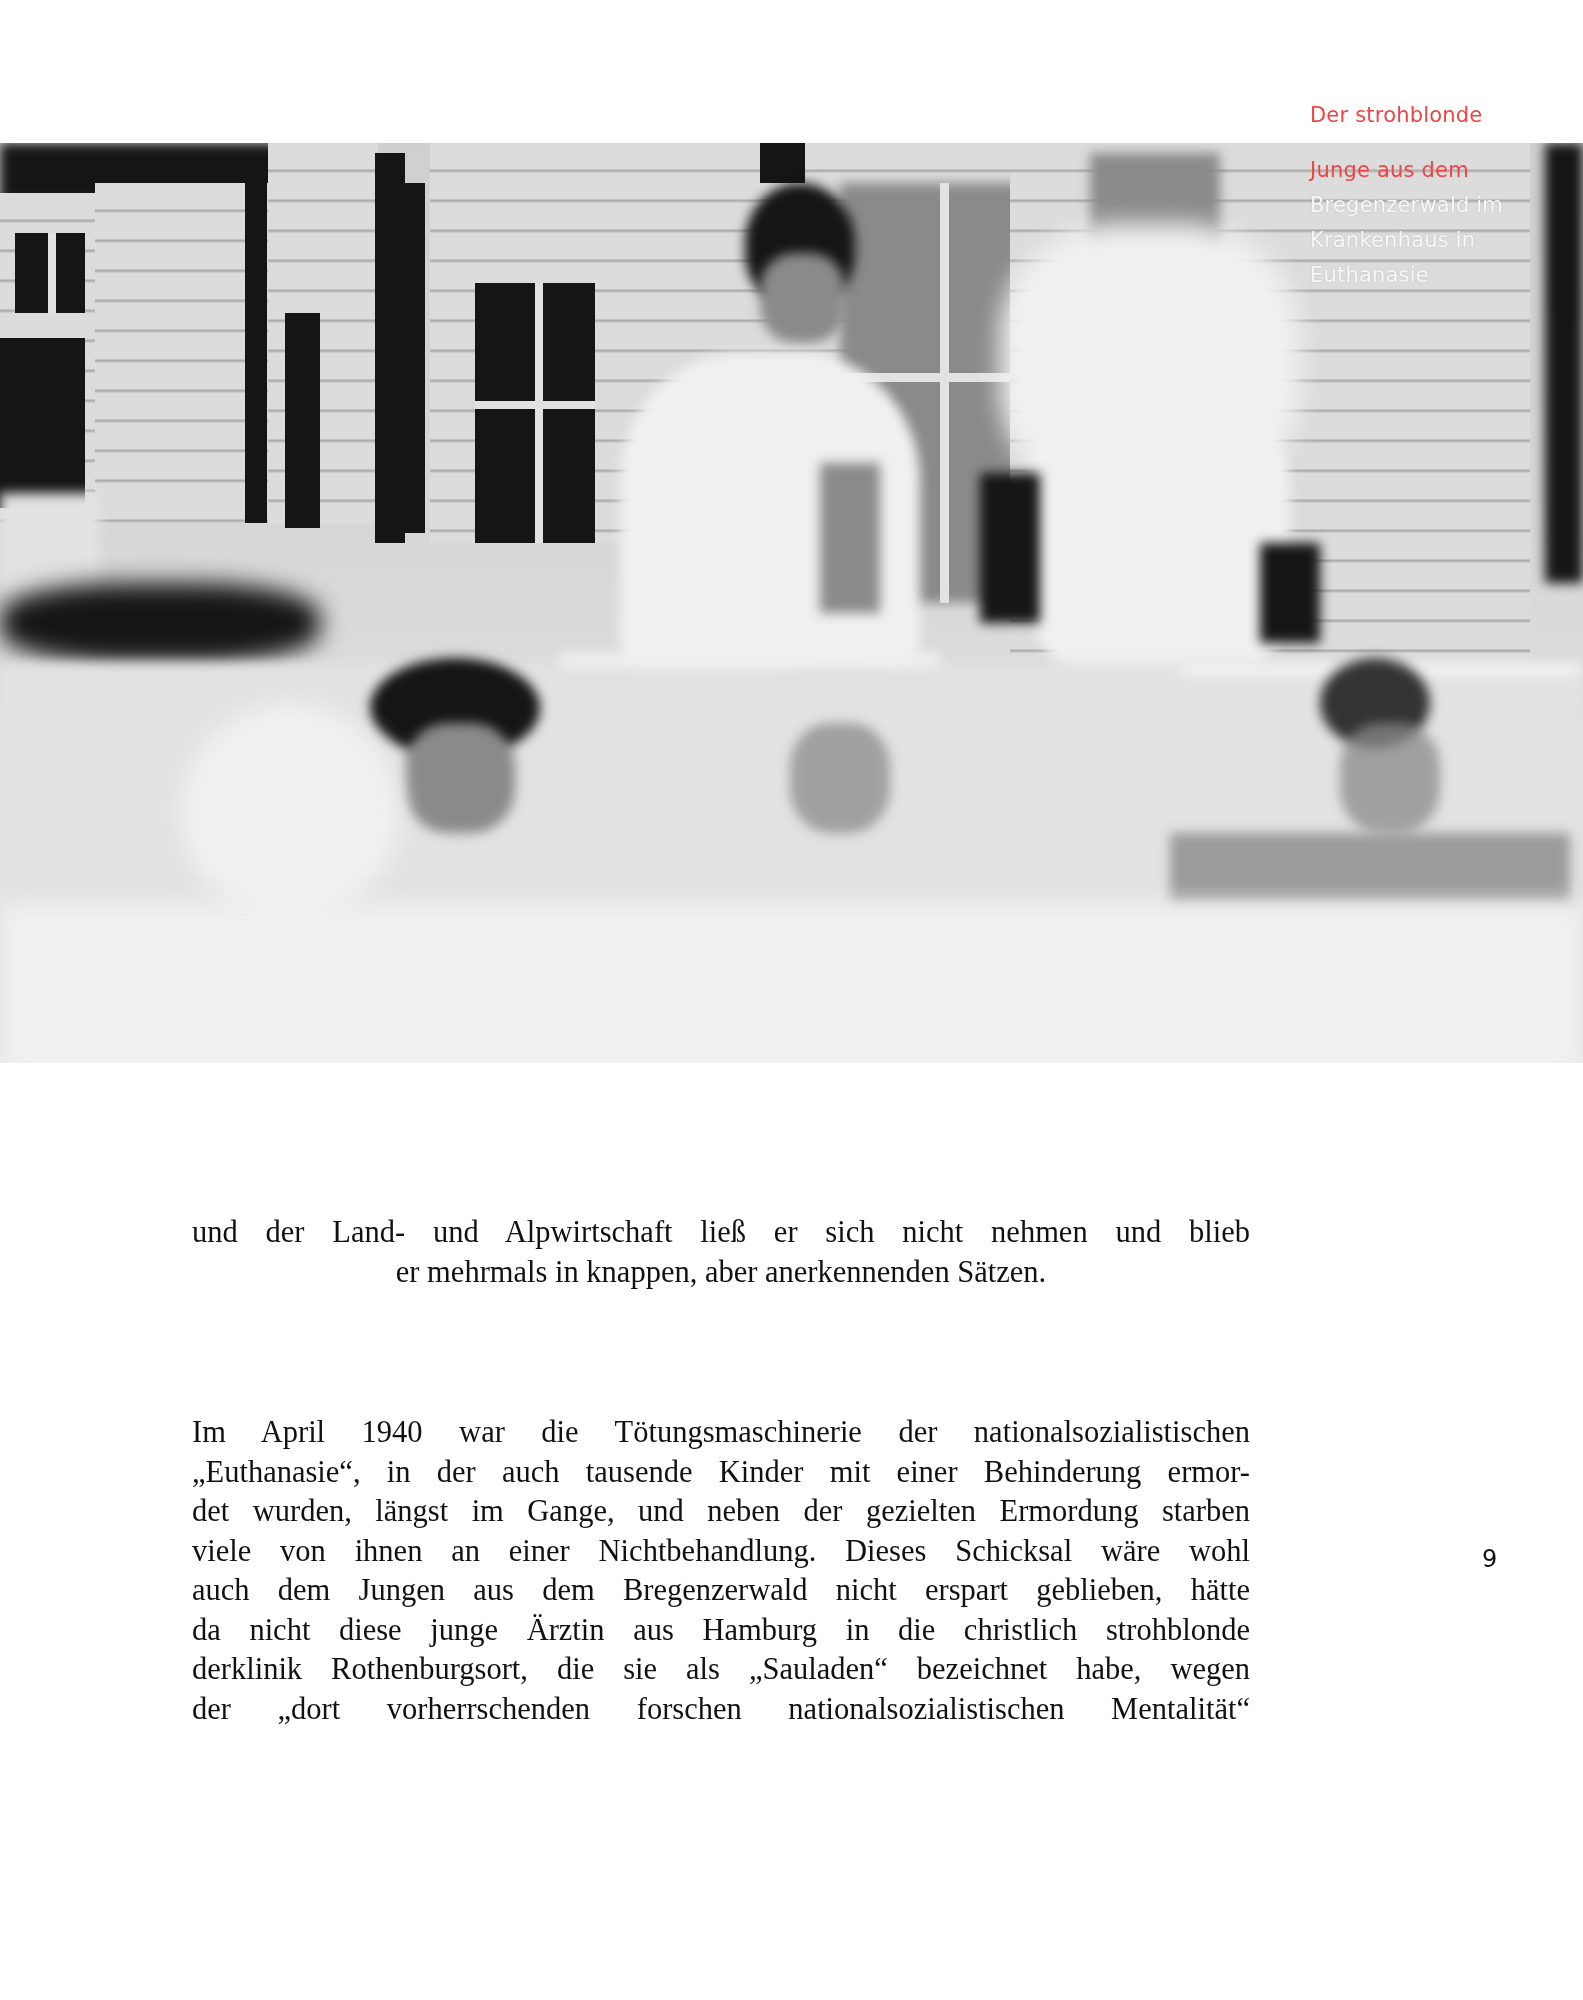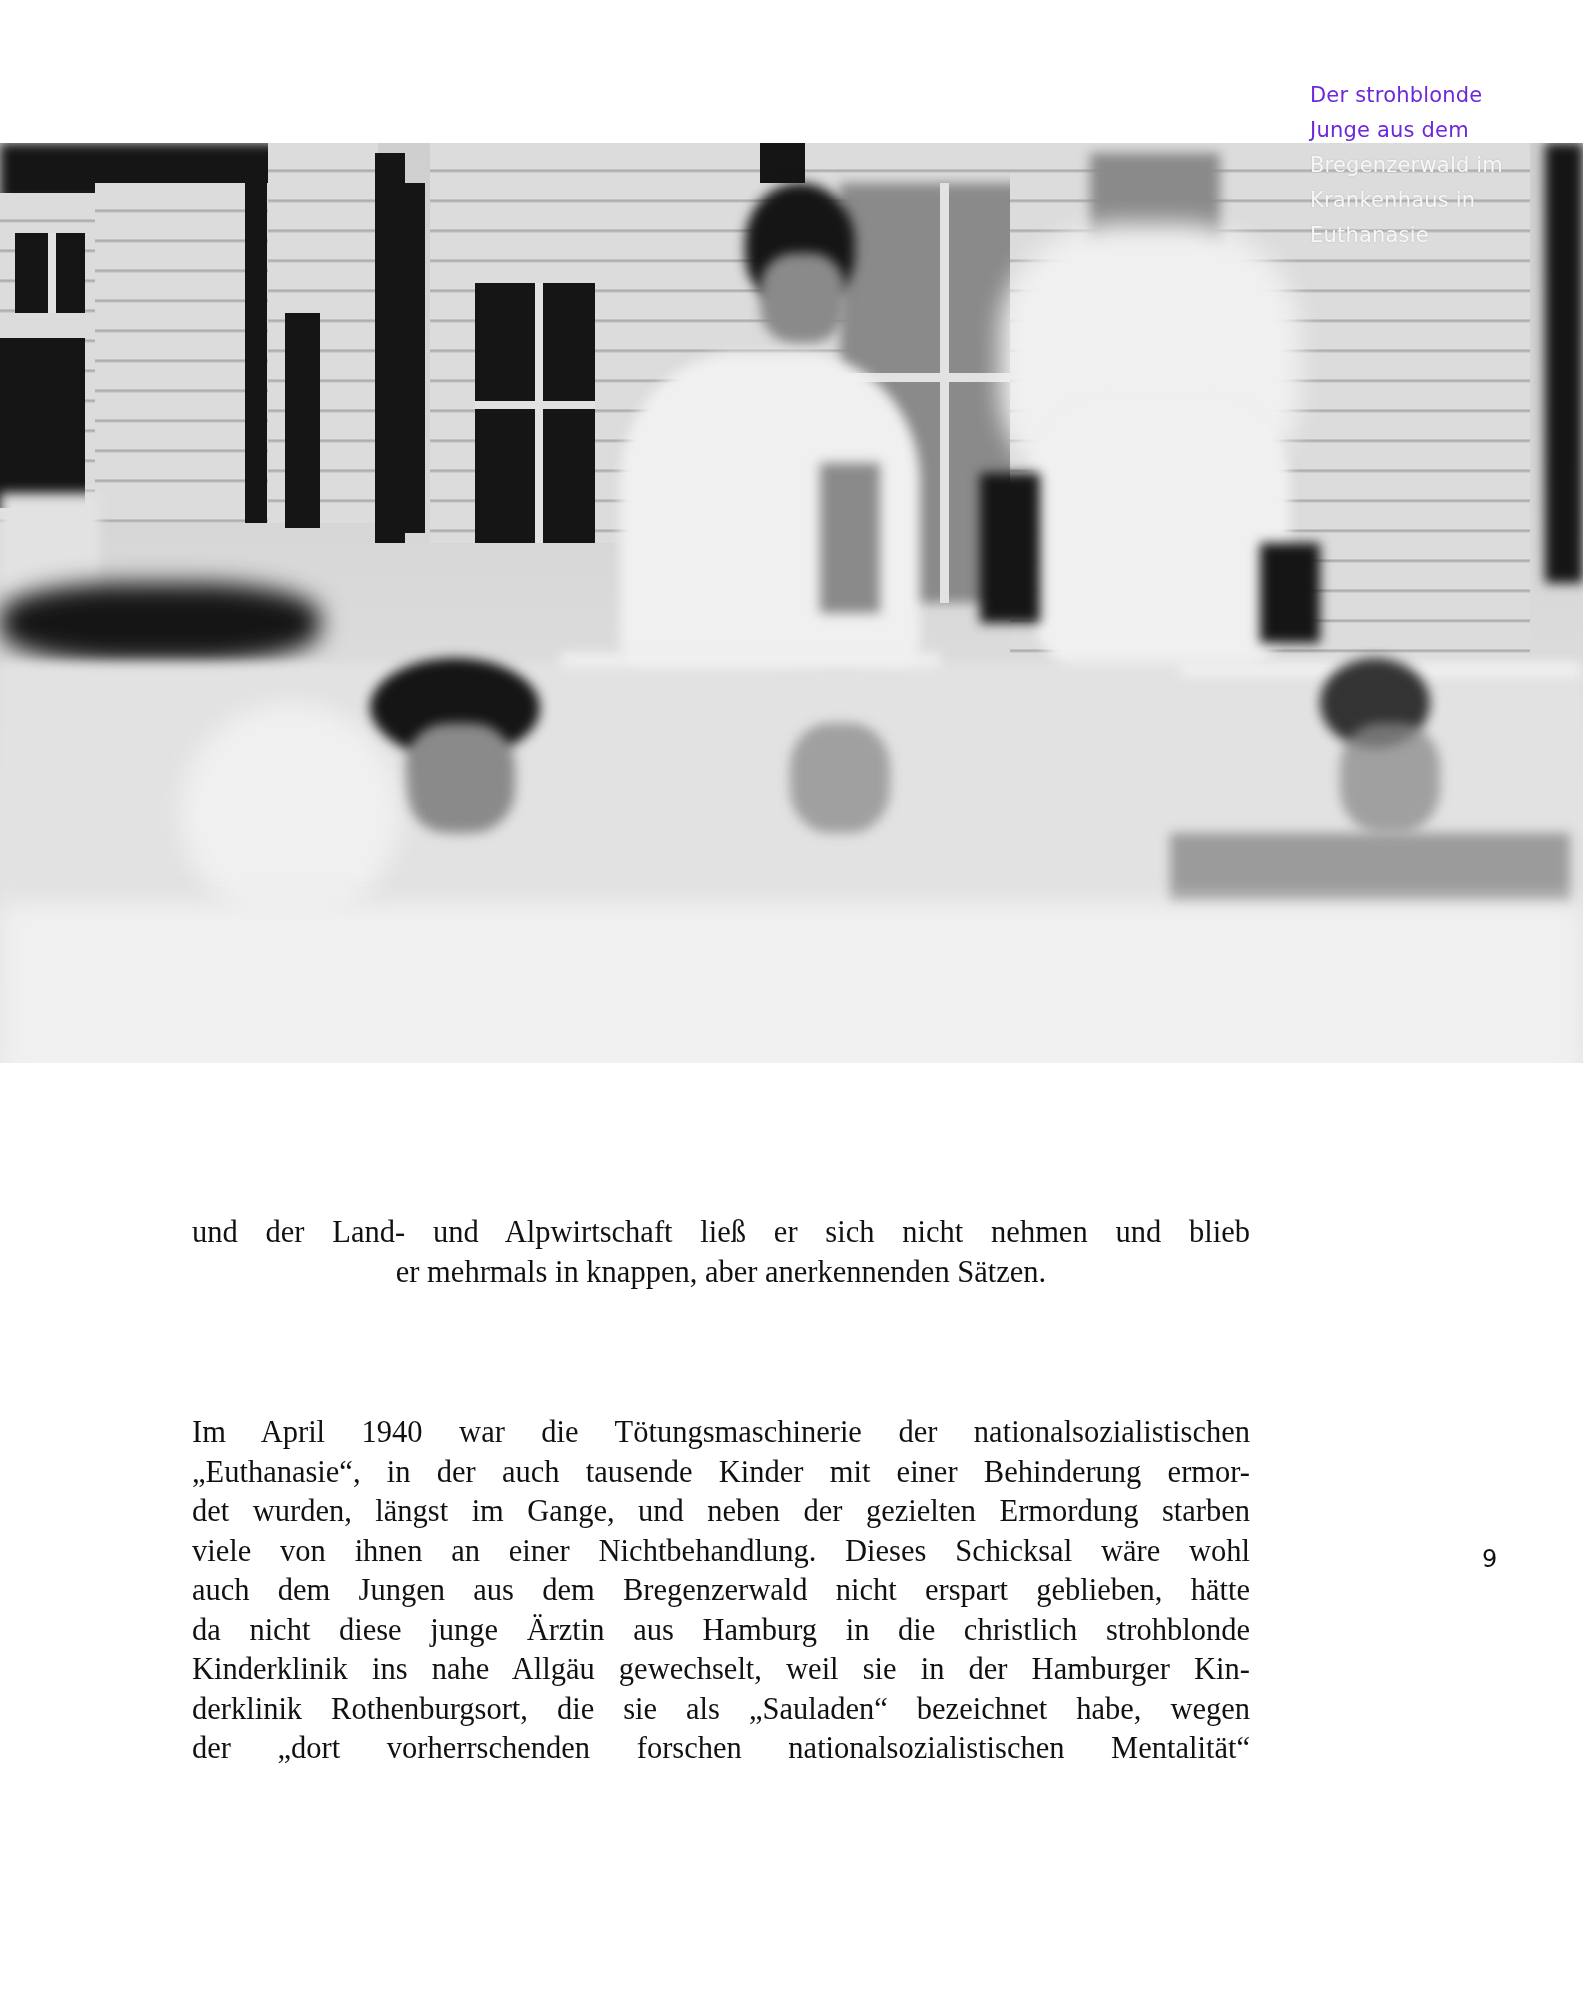--- a/index.html
+++ b/index.html
@@ -22,21 +22,21 @@
   .blur { filter: blur(6px); }
   .blur2 { filter: blur(12px); }
 
   
   .caption {
     position: absolute; left: 1310px; top: 78px; width: 260px;
     font-family: "DejaVu Sans", sans-serif; font-size: 21px; line-height: 35px;
     letter-spacing: 0.2px;
   }
   .caption .line { display: block; white-space: nowrap; }
-  .caption .on-white { color: #6d28d9; }
+  .caption .on-white { color: #ef4444; margin-top: 20px; }
   .caption .on-photo { color: #f7f7f7; text-shadow: 0 0 2px rgba(0,0,0,0.15); }
 
   
   .body-text {
     position: absolute; left: 192px; width: 1058px;
     font-family: "Liberation Serif", serif; font-size: 30.5px; line-height: 39.5px;
     color: #111111;
   }
   .body-text .ln { display: block; white-space: nowrap; text-align: justify; text-align-last: justify; }
   .body-text .ln.center { text-align: center; text-align-last: center; }
@@ -128,18 +128,17 @@
   <span class="ln center">er mehrmals in knappen, aber anerkennenden Sätzen.</span>
 </div>
 
 <div class="body-text para2">
   <span class="ln">Im April 1940 war die Tötungsmaschinerie der nationalsozialistischen</span>
   <span class="ln">„Euthanasie“, in der auch tausende Kinder mit einer Behinderung ermor-</span>
   <span class="ln">det wurden, längst im Gange, und neben der gezielten Ermordung starben</span>
   <span class="ln">viele von ihnen an einer Nichtbehandlung. Dieses Schicksal wäre wohl</span>
   <span class="ln">auch dem Jungen aus dem Bregenzerwald nicht erspart geblieben, hätte</span>
   <span class="ln">da nicht diese junge Ärztin aus Hamburg in die christlich strohblonde</span>
-  <span class="ln">Kinderklinik ins nahe Allgäu gewechselt, weil sie in der Hamburger Kin-</span>
   <span class="ln">derklinik Rothenburgsort, die sie als „Sauladen“ bezeichnet habe, wegen</span>
   <span class="ln">der „dort vorherrschenden forschen nationalsozialistischen Mentalität“</span>
 </div>
 
 <div class="page-number">9</div>
 
 </body></html>

